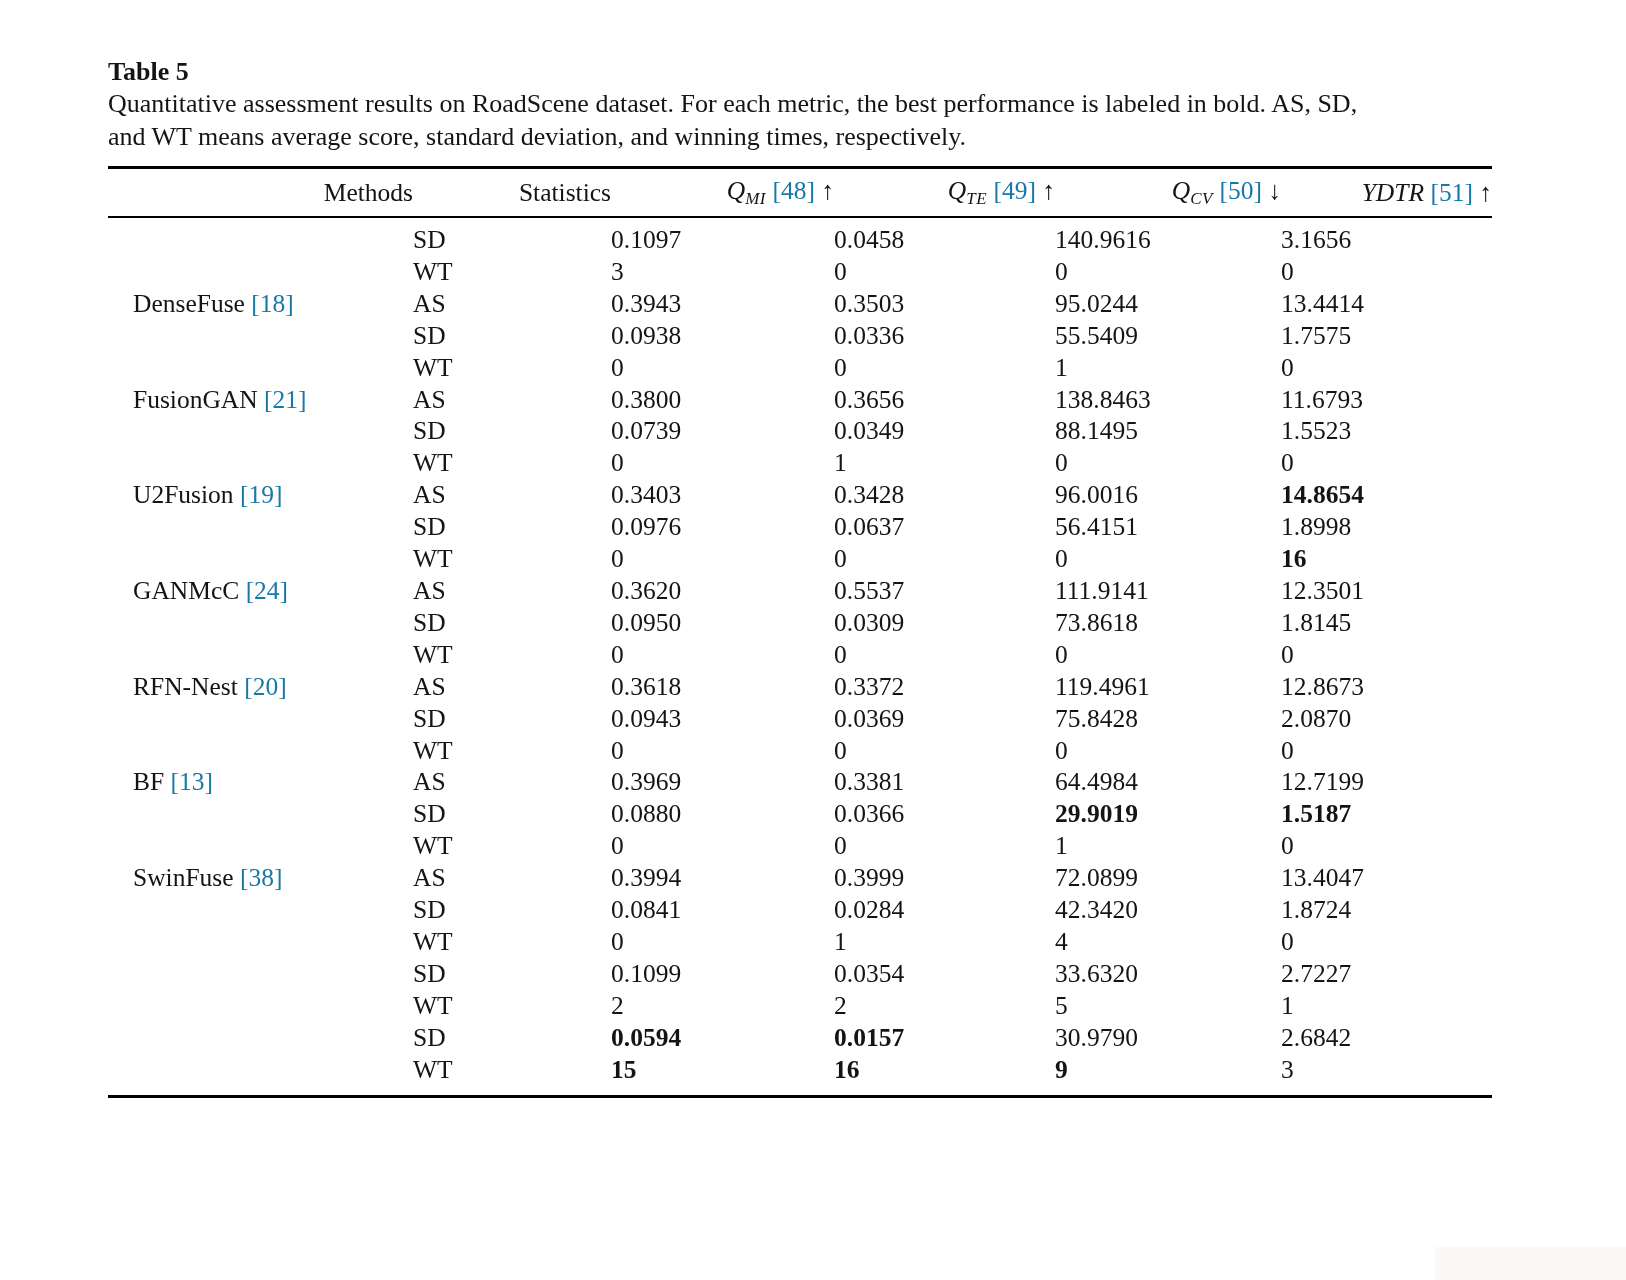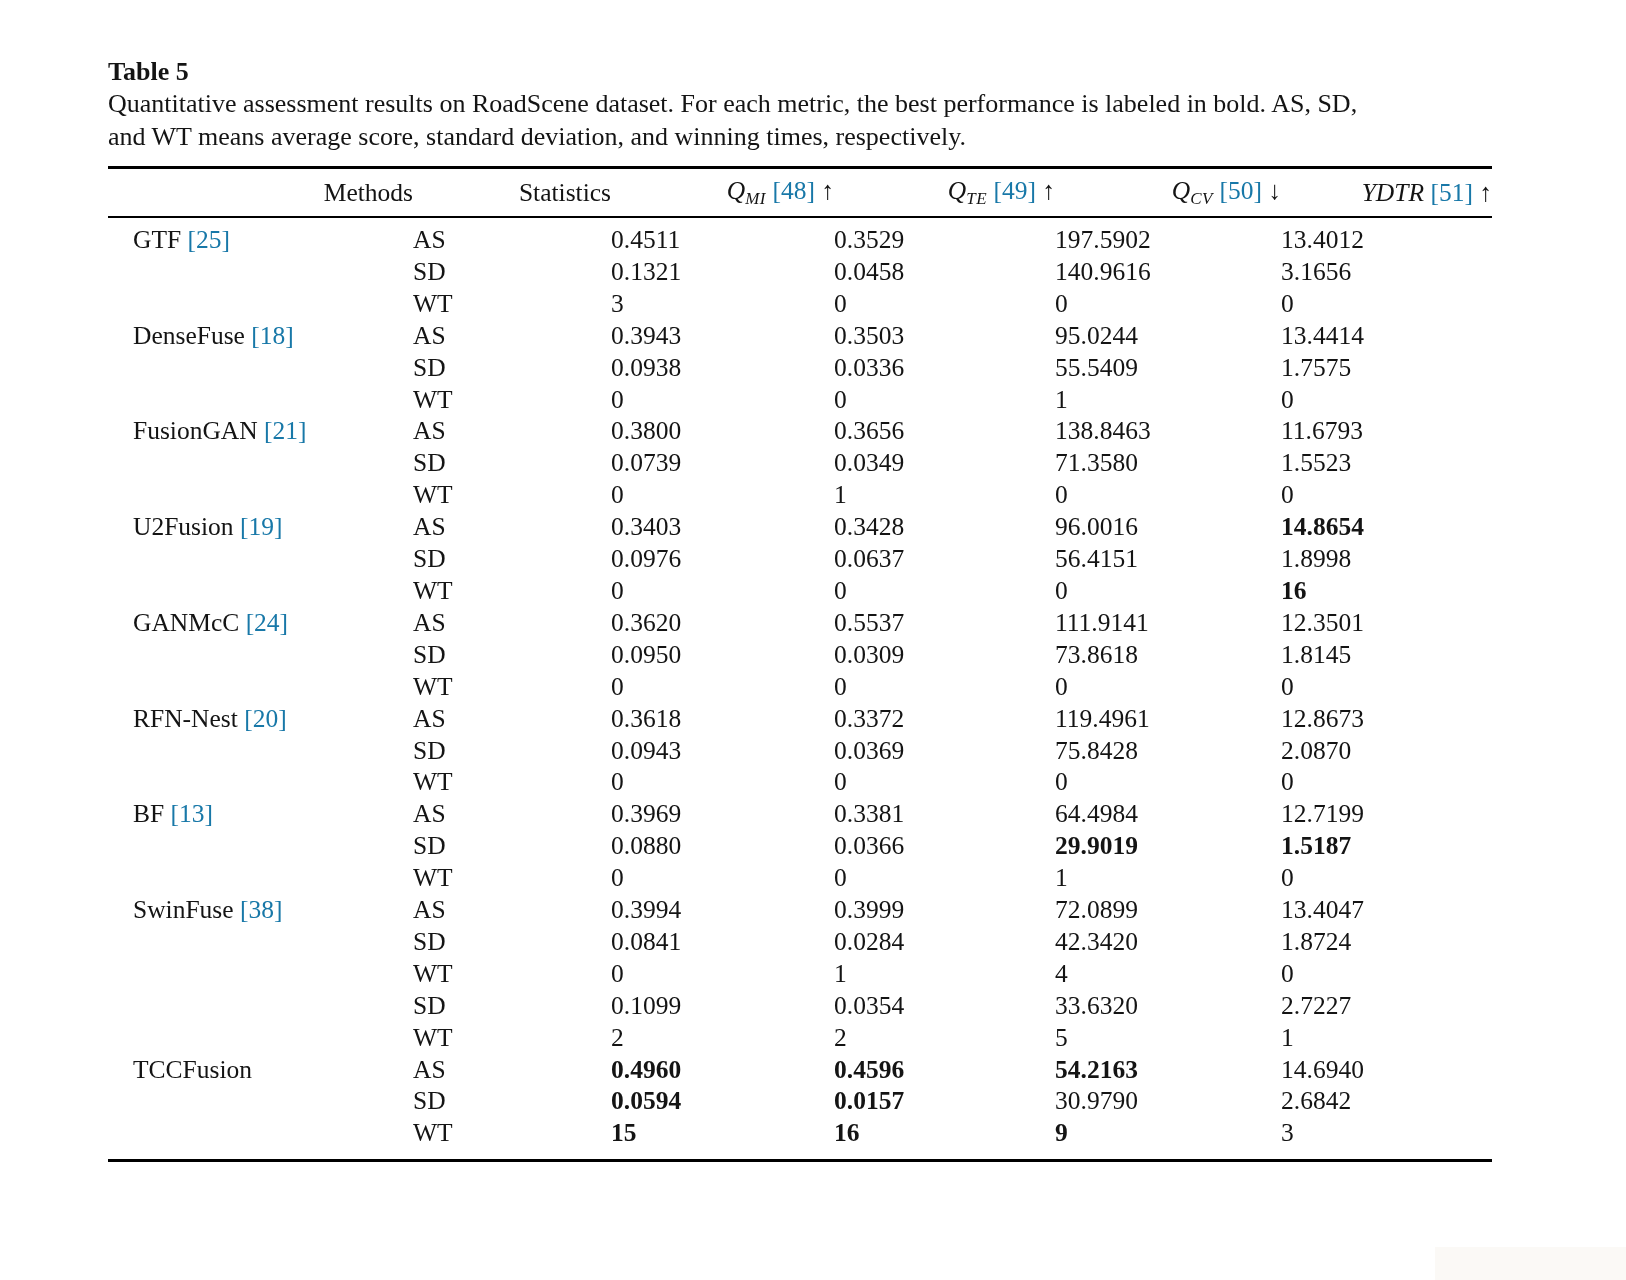--- a/index.html
+++ b/index.html
@@ -63,31 +63,23 @@
           <th class="col0 col0"><span>Methods</span></th>
           <th class="col1"><span>Statistics</span></th>
           <th class="col2"><span class="mvar">Q</span><span class="msub">MI</span> <span class="ref">[48]</span> <span class="arrow">↑</span></th>
           <th class="col3"><span class="mvar">Q</span><span class="msub">TE</span> <span class="ref">[49]</span> <span class="arrow">↑</span></th>
           <th class="col4"><span class="mvar">Q</span><span class="msub">CV</span> <span class="ref">[50]</span> <span class="arrow">↓</span></th>
           <th class="col5"><span class="mvar">YDTR</span> <span class="ref">[51]</span> <span class="arrow">↑</span></th>
         </tr>
     </thead>
     <tbody>
         <tr>
-          <td class="col0"><span>GTF</span> <span class="ref">[25]</span></td>
-          <td>AS</td>
-          <td>0.4511</td>
-          <td>0.3529</td>
-          <td>197.5902</td>
-          <td>13.4012</td>
-        </tr>
-        <tr>
-          <td class="col0"></td>
-          <td>SD</td>
-          <td>0.1321</td>
+          <td class="col0"></td>
+          <td>SD</td>
+          <td>0.1097</td>
           <td>0.0458</td>
           <td>140.9616</td>
           <td>3.1656</td>
         </tr>
         <tr>
           <td class="col0"></td>
           <td>WT</td>
           <td>3</td>
           <td>0</td>
           <td>0</td>
@@ -123,21 +115,21 @@
           <td>0.3800</td>
           <td>0.3656</td>
           <td>138.8463</td>
           <td>11.6793</td>
         </tr>
         <tr>
           <td class="col0"></td>
           <td>SD</td>
           <td>0.0739</td>
           <td>0.0349</td>
-          <td>71.3580</td>
+          <td>88.1495</td>
           <td>1.5523</td>
         </tr>
         <tr>
           <td class="col0"></td>
           <td>WT</td>
           <td>0</td>
           <td>1</td>
           <td>0</td>
           <td>0</td>
         </tr>
@@ -271,28 +263,20 @@
         </tr>
         <tr>
           <td class="col0"></td>
           <td>WT</td>
           <td>2</td>
           <td>2</td>
           <td>5</td>
           <td>1</td>
         </tr>
         <tr>
-          <td class="col0"><span>TCCFusion</span></td>
-          <td>AS</td>
-          <td class="bold">0.4960</td>
-          <td class="bold">0.4596</td>
-          <td class="bold">54.2163</td>
-          <td>14.6940</td>
-        </tr>
-        <tr>
           <td class="col0"></td>
           <td>SD</td>
           <td class="bold">0.0594</td>
           <td class="bold">0.0157</td>
           <td>30.9790</td>
           <td>2.6842</td>
         </tr>
         <tr>
           <td class="col0"></td>
           <td>WT</td>

